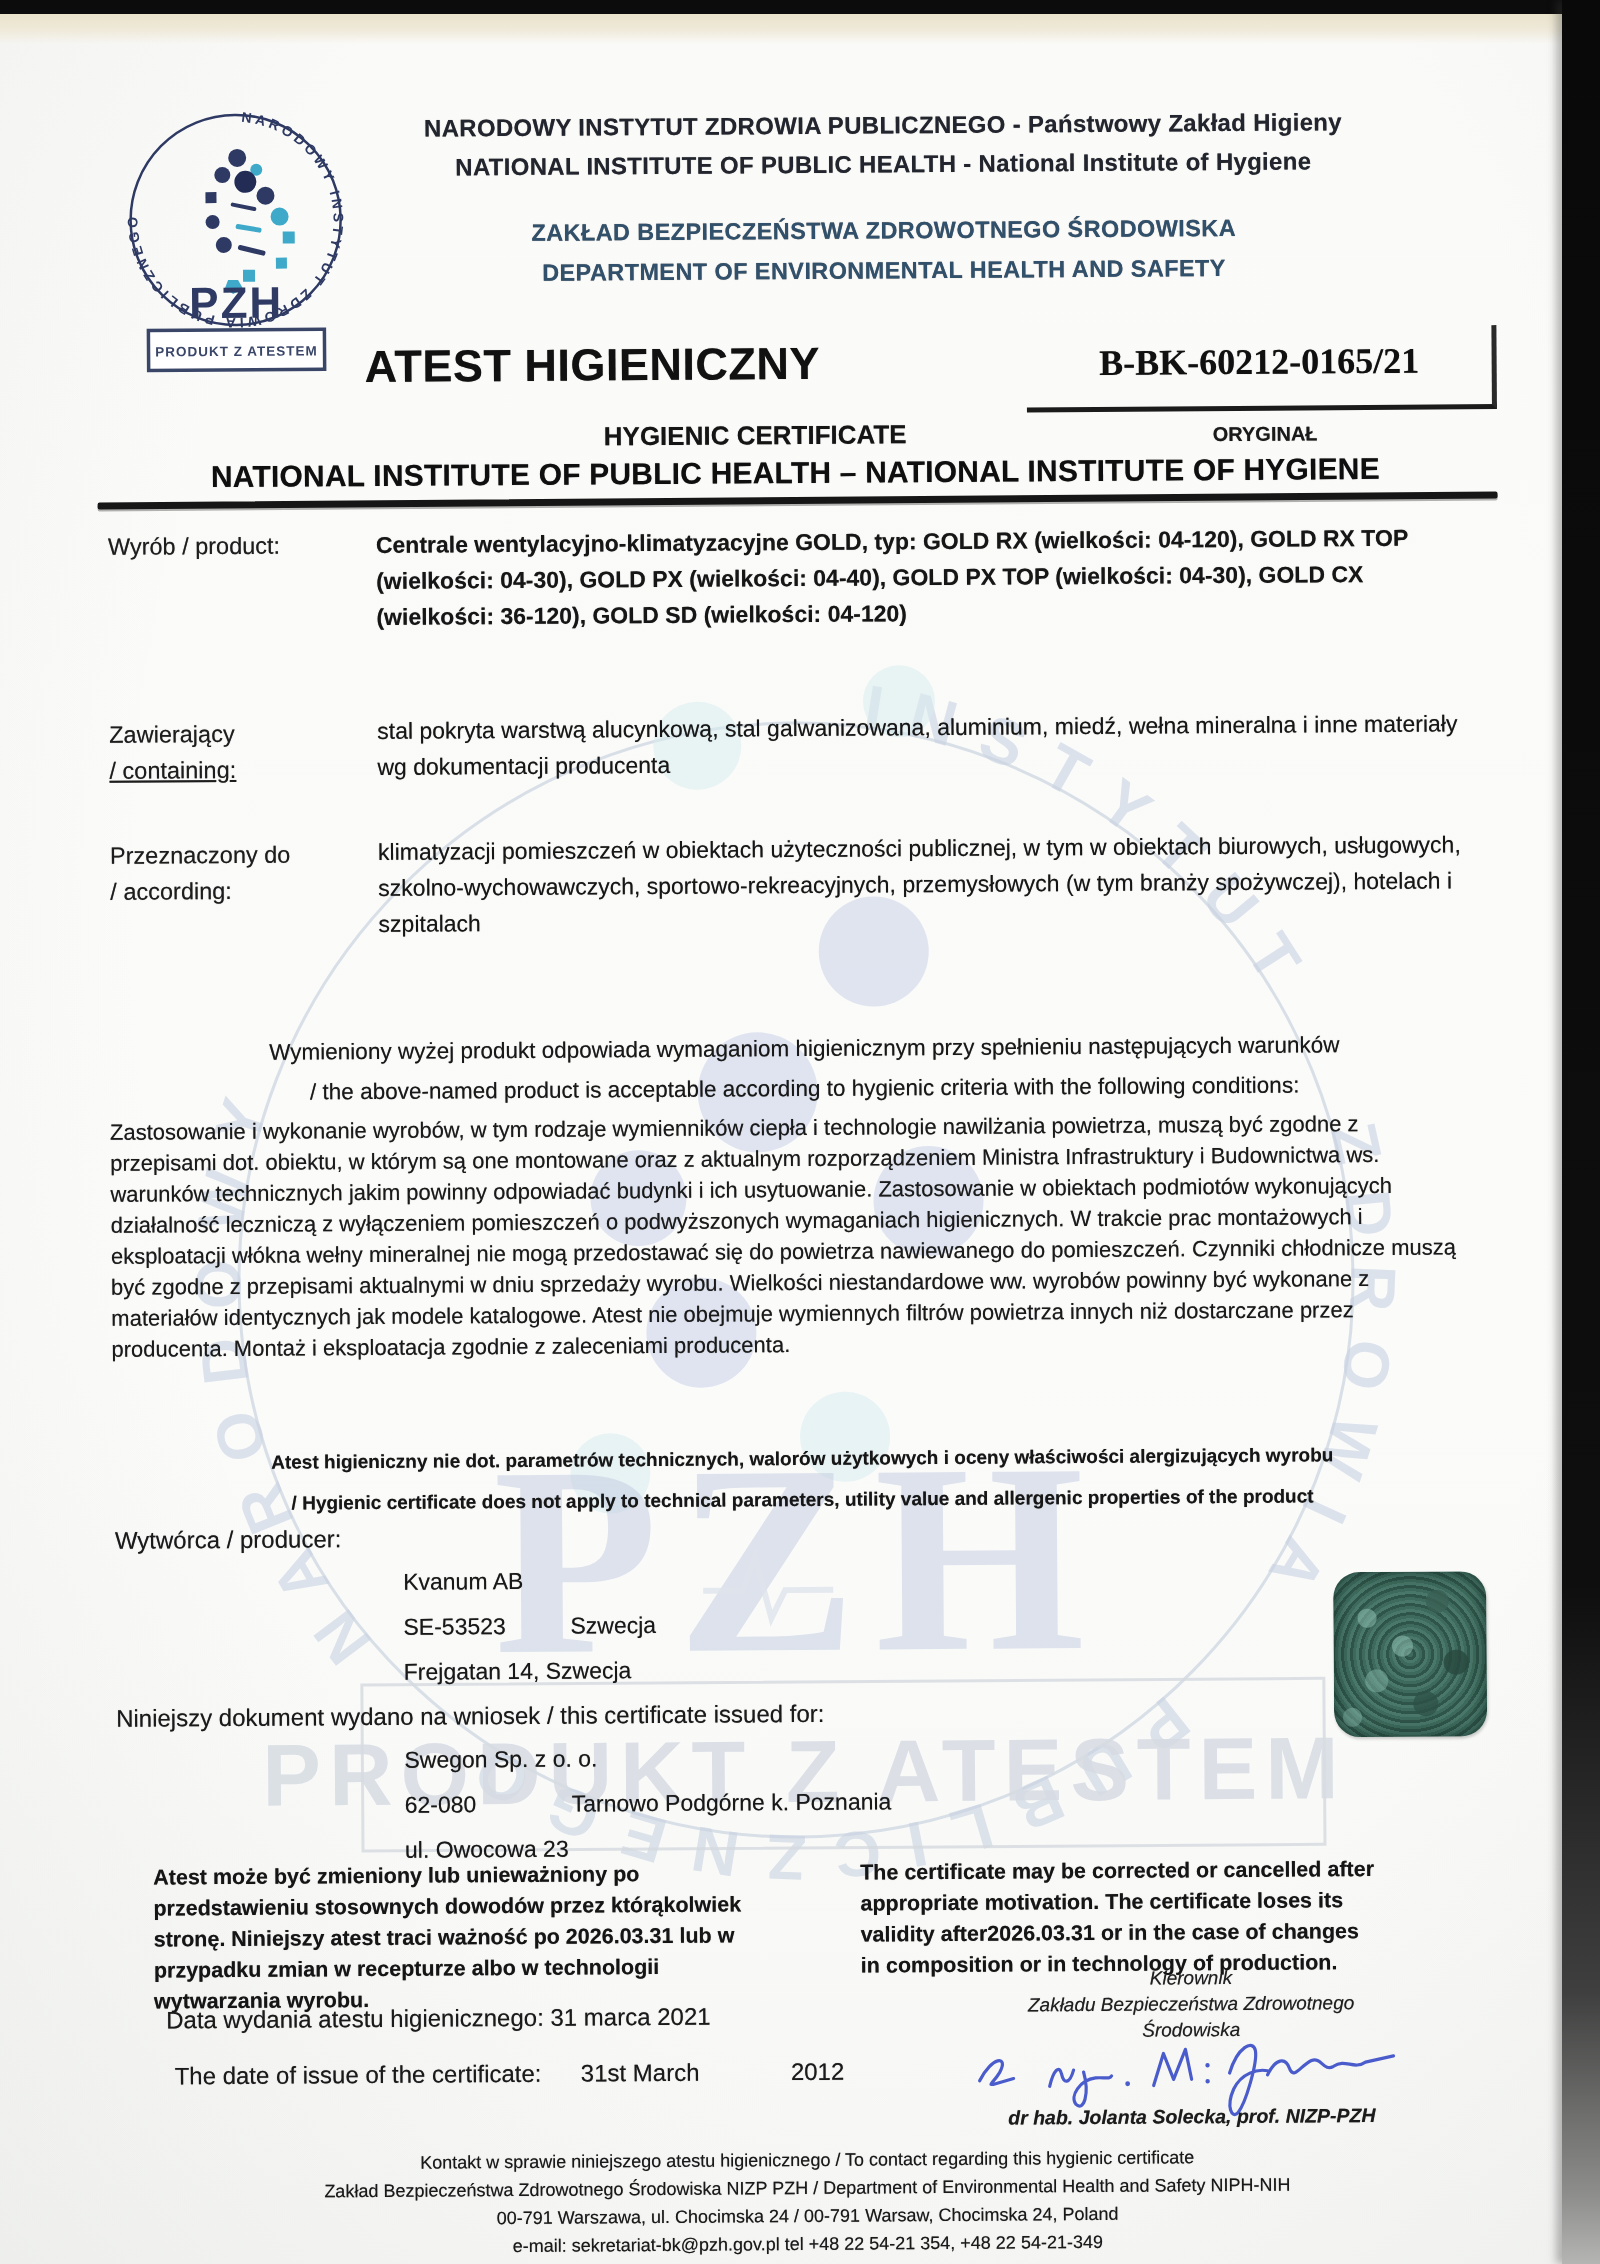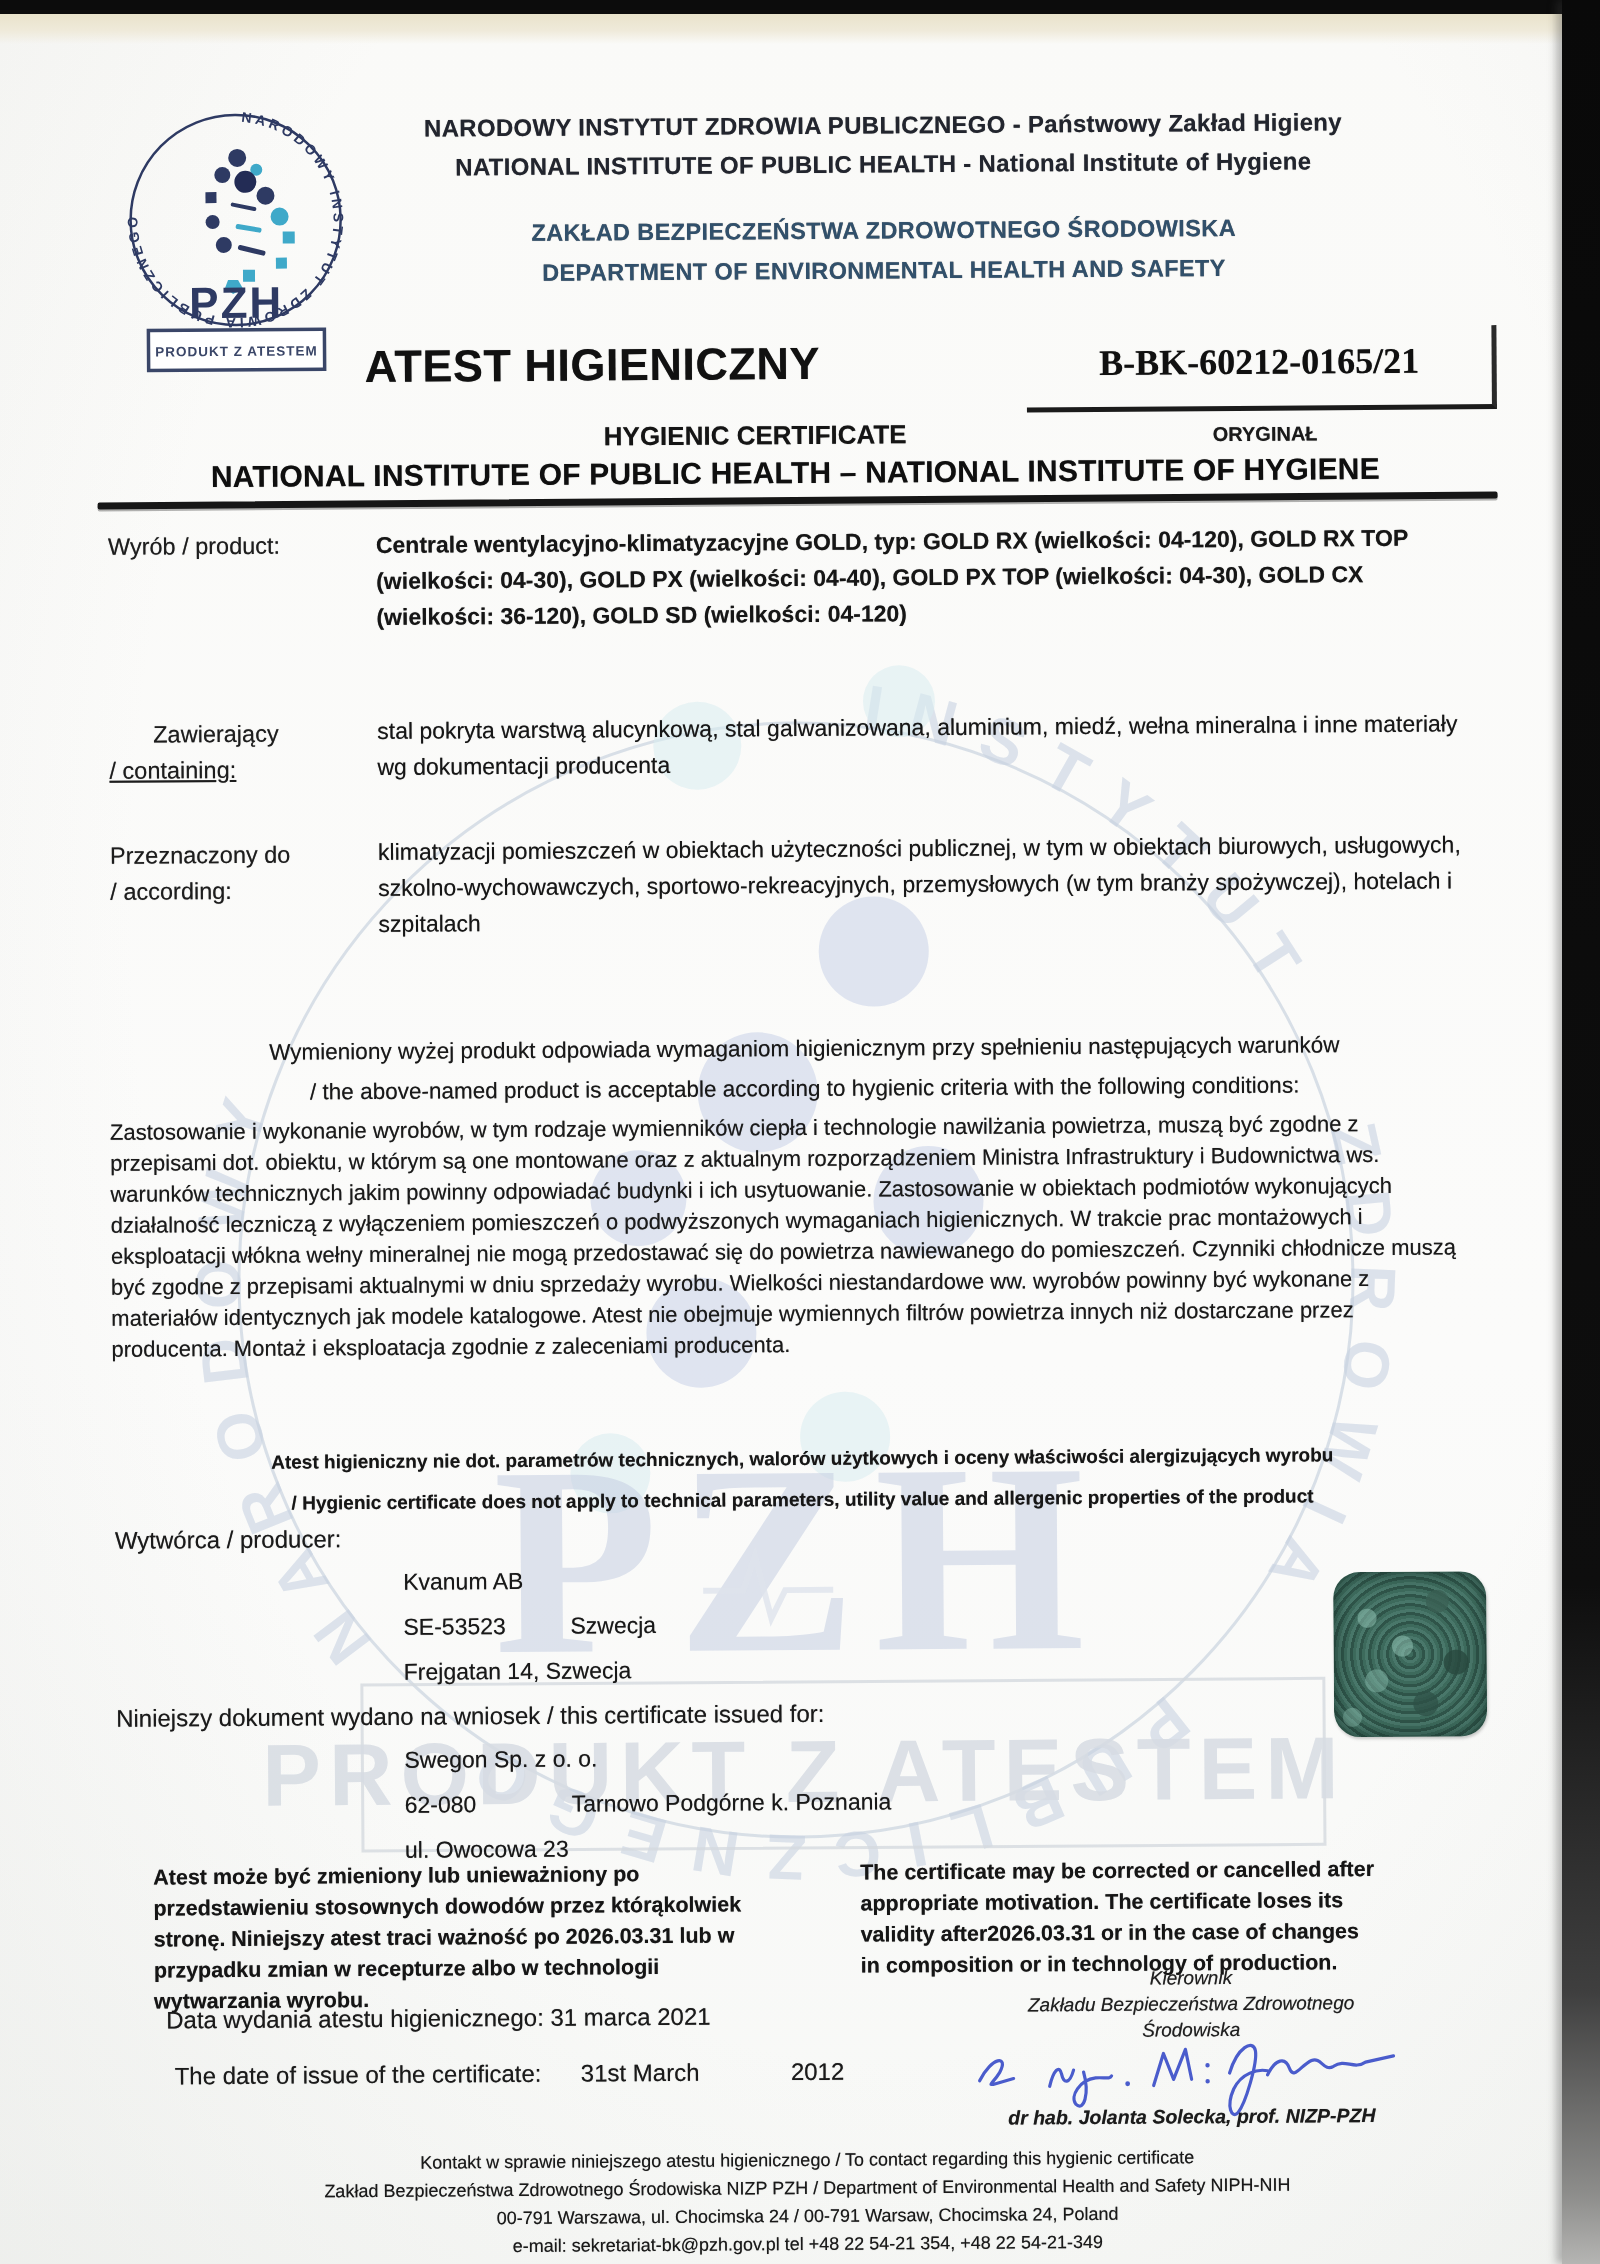--- a/index.html
+++ b/index.html
@@ -146,21 +146,21 @@
       <span>B-BK-60212-0165/21</span>
     </div>
     <div class="abs ctr sub-title scantext layer">HYGIENIC CERTIFICATE</div>
     <div class="abs ctr original scantext layer">ORYGINAŁ</div>
     <div class="abs ctr inst-line scantext layer">NATIONAL INSTITUTE OF PUBLIC HEALTH – NATIONAL INSTITUTE OF HYGIENE</div>
     <div class="abs rule layer"></div>
 
     <div class="abs flabel scantext layer" style="left:112px;top:524px;">Wyrób / product:</div>
     <div class="abs fvalue bold scantext layer" style="left:380px;top:524px;width:1078px;">Centrale wentylacyjno-klimatyzacyjne GOLD, typ: GOLD RX (wielkości: 04-120), GOLD RX TOP (wielkości: 04-30), GOLD PX (wielkości: 04-40), GOLD PX TOP (wielkości: 04-30), GOLD CX (wielkości: 36-120), GOLD SD (wielkości: 04-120)</div>
 
-    <div class="abs flabel scantext layer" style="left:112px;top:712px;margin-left:44px;">Zawierający</div>
+    <div class="abs flabel scantext layer" style="left:112px;top:712px;">Zawierający</div>
     <div class="abs flabel scantext layer" style="left:112px;top:748px;text-decoration:underline;">/ containing:</div>
     <div class="abs fvalue scantext layer" style="left:380px;top:710px;width:1085px;">stal pokryta warstwą alucynkową, stal galwanizowana, aluminium, miedź, wełna mineralna i inne materiały wg dokumentacji producenta</div>
 
     <div class="abs flabel scantext layer" style="left:112px;top:833px;">Przeznaczony do</div>
     <div class="abs flabel scantext layer" style="left:112px;top:869px;">/ according:</div>
     <div class="abs fvalue scantext layer" style="left:380px;top:831px;width:1092px;">klimatyzacji pomieszczeń w obiektach użyteczności publicznej, w tym w obiektach biurowych, usługowych, szkolno-wychowawczych, sportowo-rekreacyjnych, przemysłowych (w tym branży spożywczej), hotelach i szpitalach</div>
 
     <div class="abs ctr intro scantext layer" style="top:1036px;">Wymieniony wyżej produkt odpowiada wymaganiom higienicznym przy spełnieniu następujących warunków</div>
     <div class="abs ctr intro scantext layer" style="top:1076px;">/ the above-named product is acceptable according to hygienic criteria with the following conditions:</div>
     <div class="abs para scantext layer">Zastosowanie i wykonanie wyrobów, w tym rodzaje wymienników ciepła i technologie nawilżania powietrza, muszą być zgodne z przepisami dot. obiektu, w którym są one montowane oraz z aktualnym rozporządzeniem Ministra Infrastruktury i Budownictwa ws. warunków technicznych jakim powinny odpowiadać budynki i ich usytuowanie. Zastosowanie w obiektach podmiotów wykonujących działalność leczniczą z wyłączeniem pomieszczeń o podwyższonych wymaganiach higienicznych. W trakcie prac montażowych i eksploatacji włókna wełny mineralnej nie mogą przedostawać się do powietrza nawiewanego do pomieszczeń. Czynniki chłodnicze muszą być zgodne z przepisami aktualnymi w dniu sprzedaży wyrobu. Wielkości niestandardowe ww. wyrobów powinny być wykonane z materiałów identycznych jak modele katalogowe. Atest nie obejmuje wymiennych filtrów powietrza innych niż dostarczane przez producenta. Montaż i eksploatacja zgodnie z zaleceniami producenta.</div>

